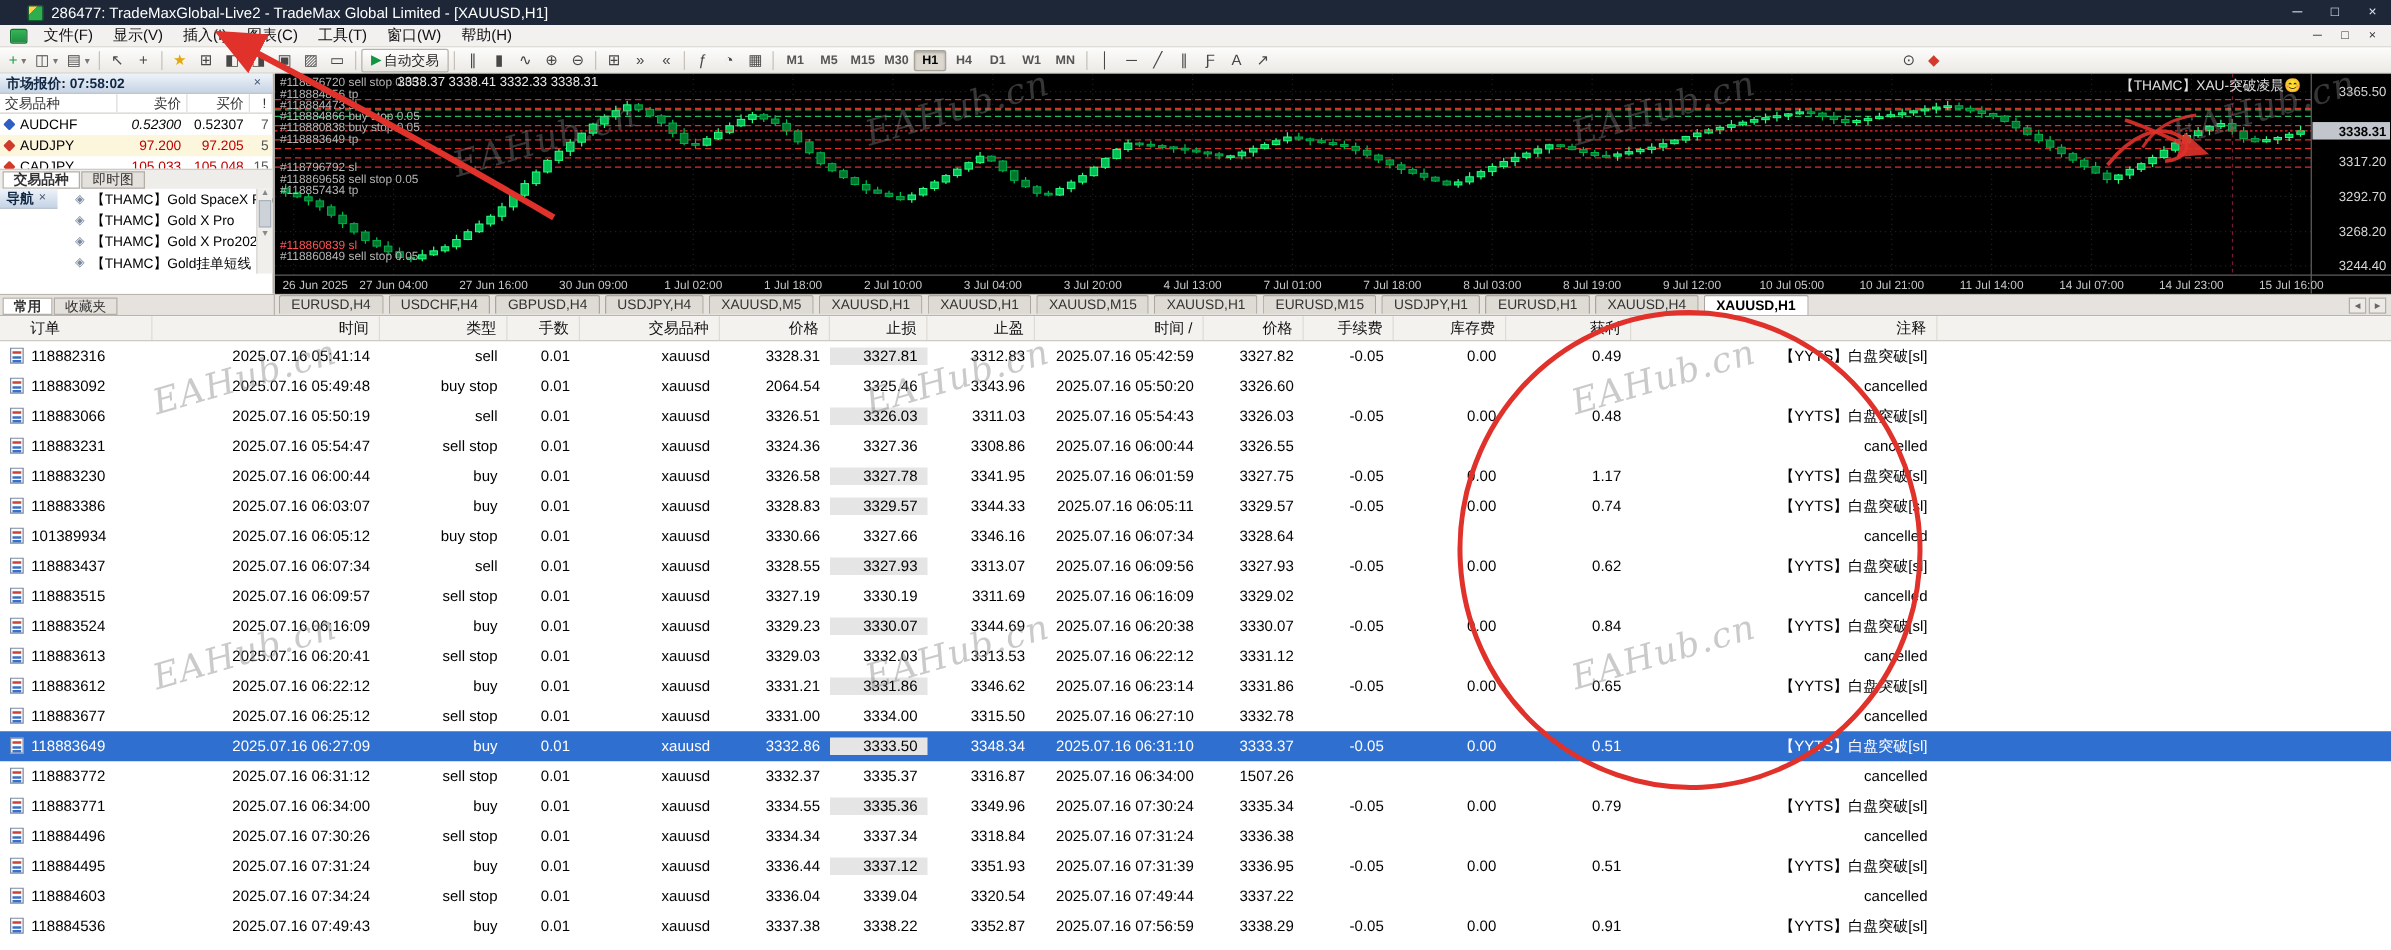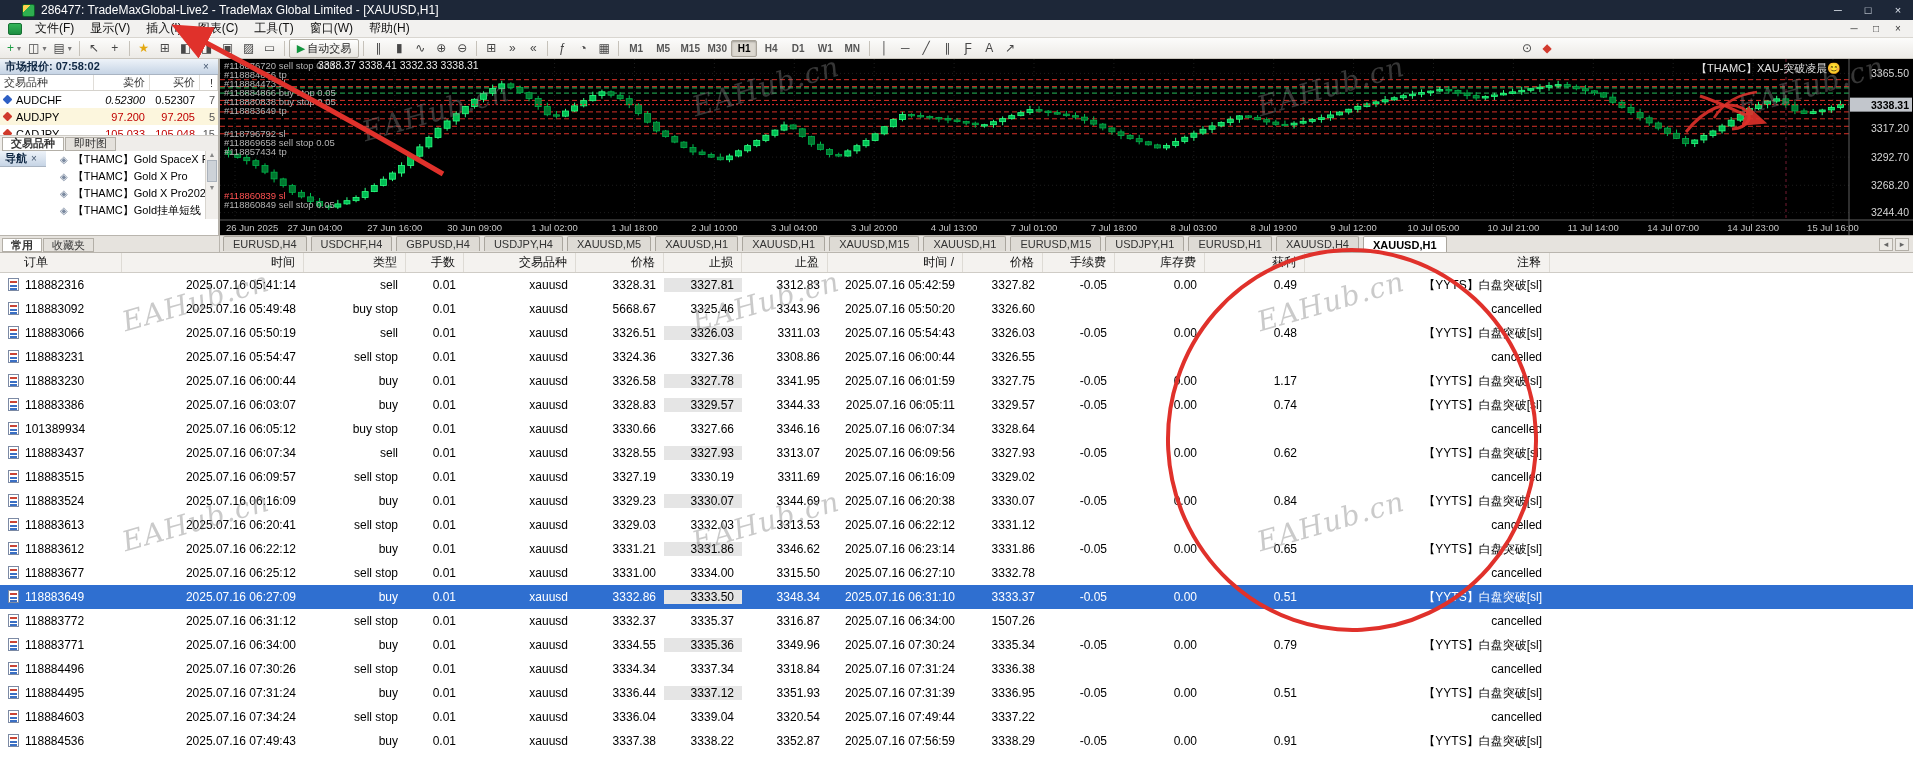--- a/index.html
+++ b/index.html
@@ -831,21 +831,21 @@
       </div>
       <div class="orow">
         <div class="cell cid">
           <span class="doc"></span>
           <span>118883092</span>
         </div>
         <div class="cell">2025.07.16 05:49:48</div>
         <div class="cell">buy stop</div>
         <div class="cell">0.01</div>
         <div class="cell">xauusd</div>
-        <div class="cell">5668.67</div>
+        <div class="cell">2064.54</div>
         <div class="cell">3325.46</div>
         <div class="cell">3343.96</div>
         <div class="cell">2025.07.16 05:50:20</div>
         <div class="cell">3326.60</div>
         <div class="cell"></div>
         <div class="cell"></div>
         <div class="cell"></div>
         <div class="cell">cancelled</div>
         <div class="cell"></div>
       </div>

